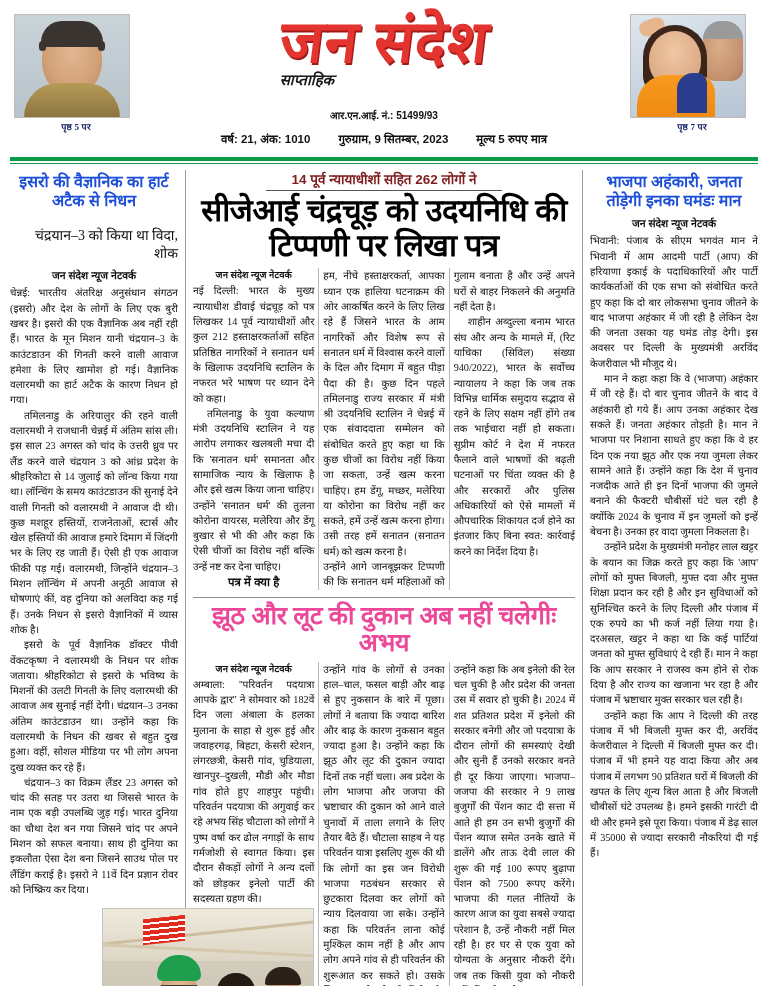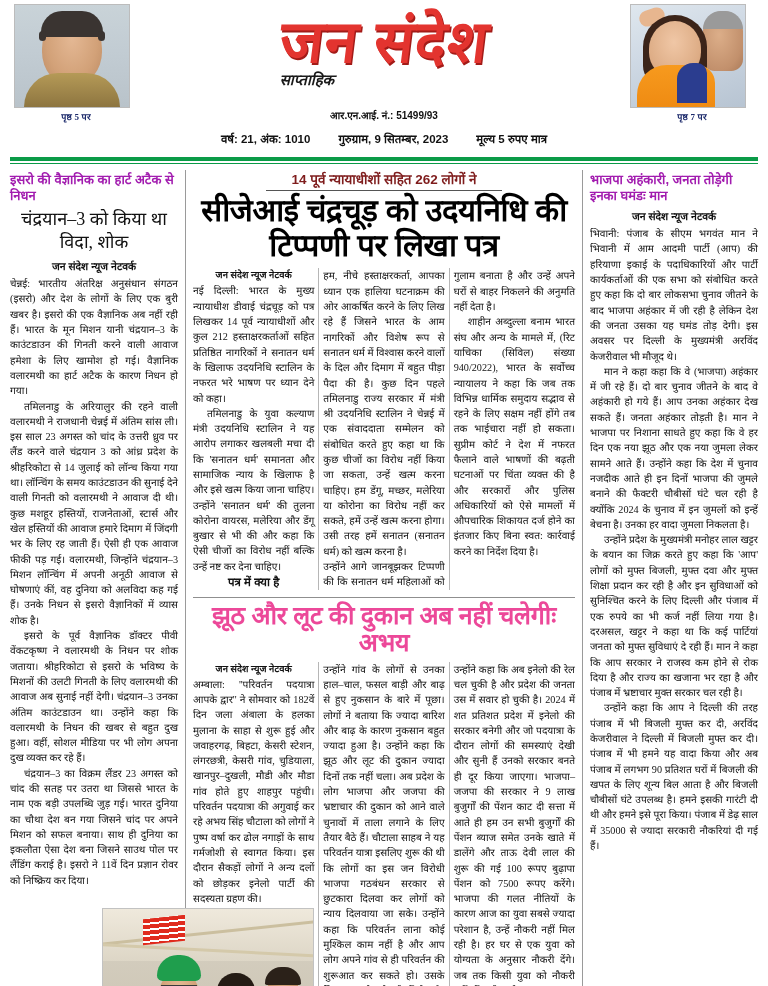--- a/index.html
+++ b/index.html
@@ -39,21 +39,21 @@
     height: 7px;
     background: #0a9b47;
     z-index: 0;
   }
   .promo {
     position: relative;
     z-index: 2;
     width: 124px;
     text-align: center;
     background: #fff;
-    padding: 4px 4px 0 4px;
+    padding: 14px 4px 0 4px;
   }
   .promo-photo {
     width: 116px;
     height: 104px;
     border: 1px solid #bcbcbc;
     box-sizing: border-box;
     position: relative;
     overflow: hidden;
   }
   .promo-caption {
@@ -198,32 +198,33 @@
     margin-top: 6px;
     height: 818px;
   }
   .col-left   { width: 176px; padding-right: 7px; border-right: 1px solid #9a9a9a; }
   .col-center { width: 382px; padding: 0 7px; border-right: 1px solid #9a9a9a; }
   .col-right  { width: 176px; padding-left: 7px; }
 
   .hl-side {
     font-family: "Liberation Sans", sans-serif;
     font-weight: bold;
-    font-size: 13px;
+    font-size: 16px;
     line-height: 1.2;
-    color: #a21caf;
+    text-align: center;
+    color: #1d4ed8;
     margin: 2px 0 0 0;
   }
   .hl-side-sub {
     font-family: "Liberation Serif", serif;
     font-weight: normal;
-    font-size: 18px;
+    font-size: 14px;
     line-height: 1.25;
-    text-align: center;
-    margin-top: 5px;
+    text-align: right;
+    margin-top: 17px;
   }
   .byline {
     text-align: center;
     font-weight: bold;
     font-size: 10.5px;
     margin: 6px 0 3px 0;
     font-family: "Liberation Sans", sans-serif;
   }
   .body-text {
     font-size: 10.2px;

